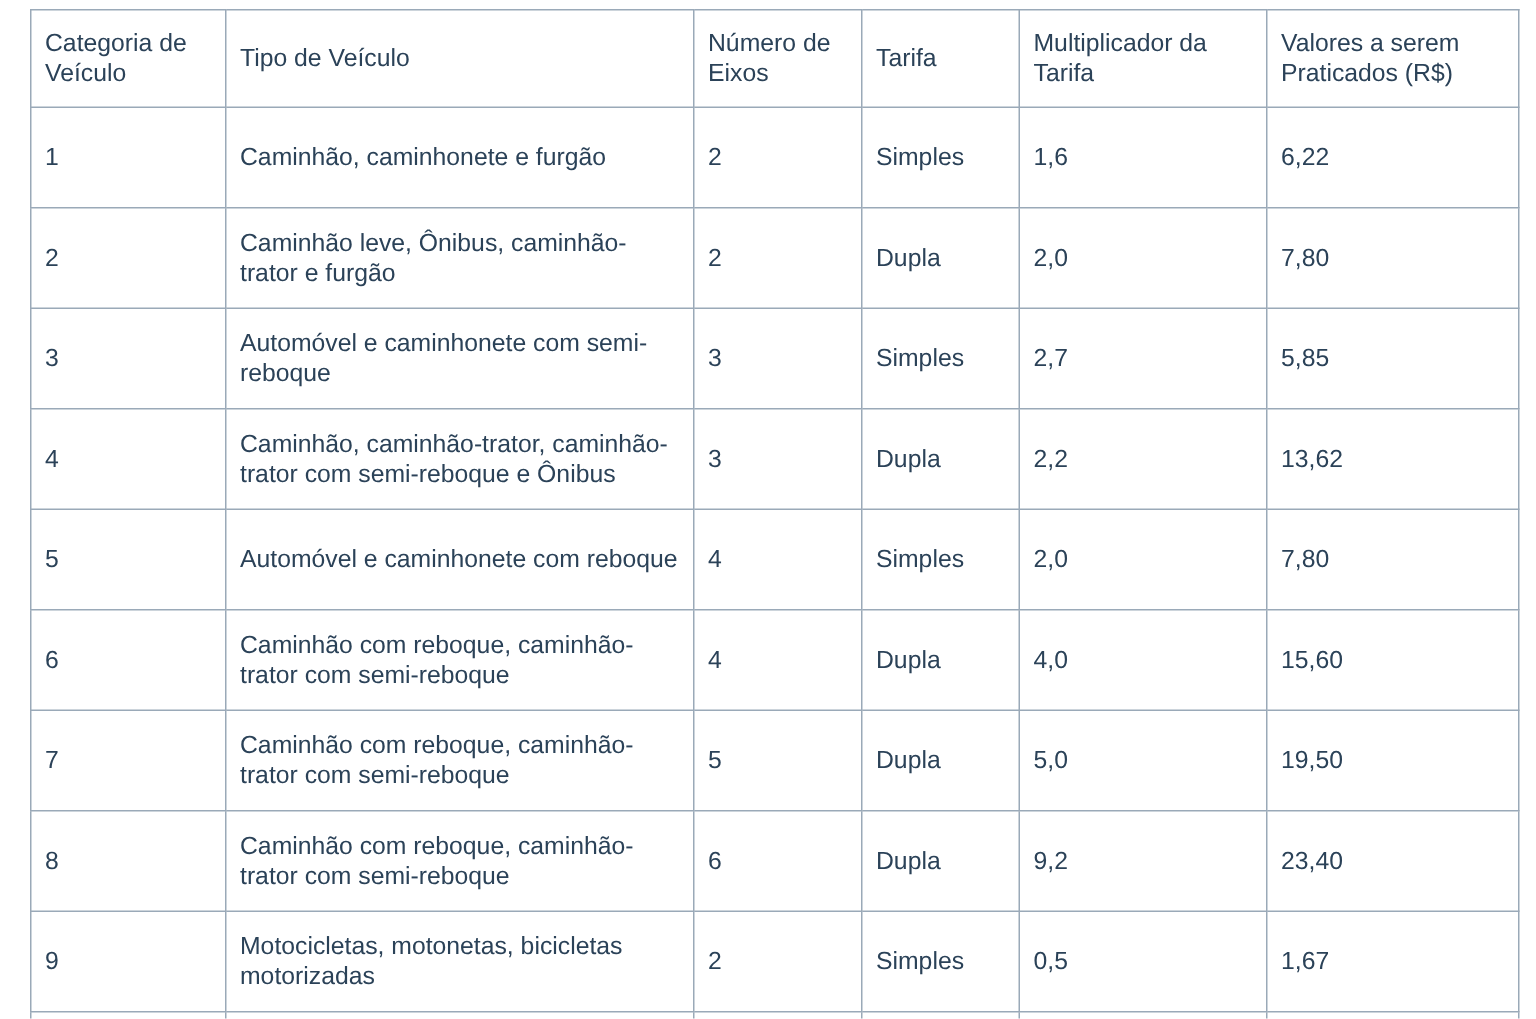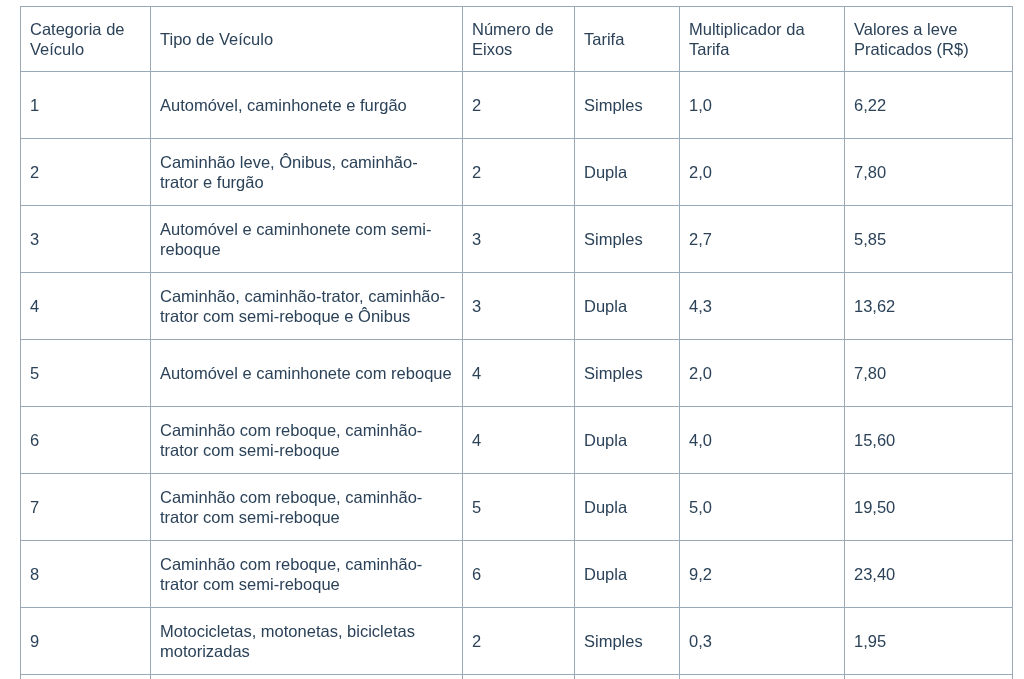--- a/index.html
+++ b/index.html
@@ -68,30 +68,30 @@
       <col class="c-mult">
       <col class="c-value">
     </colgroup>
     <thead>
       <tr>
         <th>Categoria de Veículo</th>
         <th>Tipo de Veículo</th>
         <th>Número de Eixos</th>
         <th>Tarifa</th>
         <th>Multiplicador da Tarifa</th>
-        <th>Valores a leve Praticados (R$)</th>
+        <th>Valores a serem Praticados (R$)</th>
       </tr>
     </thead>
     <tbody>
       <tr>
         <td>1</td>
-        <td>Automóvel, caminhonete e furgão</td>
+        <td>Caminhão, caminhonete e furgão</td>
         <td>2</td>
         <td>Simples</td>
-        <td>1,0</td>
+        <td>1,6</td>
         <td>6,22</td>
       </tr>
       <tr>
         <td>2</td>
         <td>Caminhão leve, Ônibus, caminhão-trator e furgão</td>
         <td>2</td>
         <td>Dupla</td>
         <td>2,0</td>
         <td>7,80</td>
       </tr>
@@ -101,21 +101,21 @@
         <td>3</td>
         <td>Simples</td>
         <td>2,7</td>
         <td>5,85</td>
       </tr>
       <tr>
         <td>4</td>
         <td>Caminhão, caminhão-trator, caminhão-trator com semi-reboque e Ônibus</td>
         <td>3</td>
         <td>Dupla</td>
-        <td>4,3</td>
+        <td>2,2</td>
         <td>13,62</td>
       </tr>
       <tr>
         <td>5</td>
         <td>Automóvel e caminhonete com reboque</td>
         <td>4</td>
         <td>Simples</td>
         <td>2,0</td>
         <td>7,80</td>
       </tr>
@@ -141,22 +141,22 @@
         <td>6</td>
         <td>Dupla</td>
         <td>9,2</td>
         <td>23,40</td>
       </tr>
       <tr>
         <td>9</td>
         <td>Motocicletas, motonetas, bicicletas motorizadas</td>
         <td>2</td>
         <td>Simples</td>
-        <td>0,3</td>
-        <td>1,95</td>
+        <td>0,5</td>
+        <td>1,67</td>
       </tr>
       <tr>
         <td>10</td>
         <td>Veículos oficiais e do Corpo Diplomático</td>
         <td>-</td>
         <td>-</td>
         <td>-</td>
         <td>-</td>
       </tr>
     </tbody>

